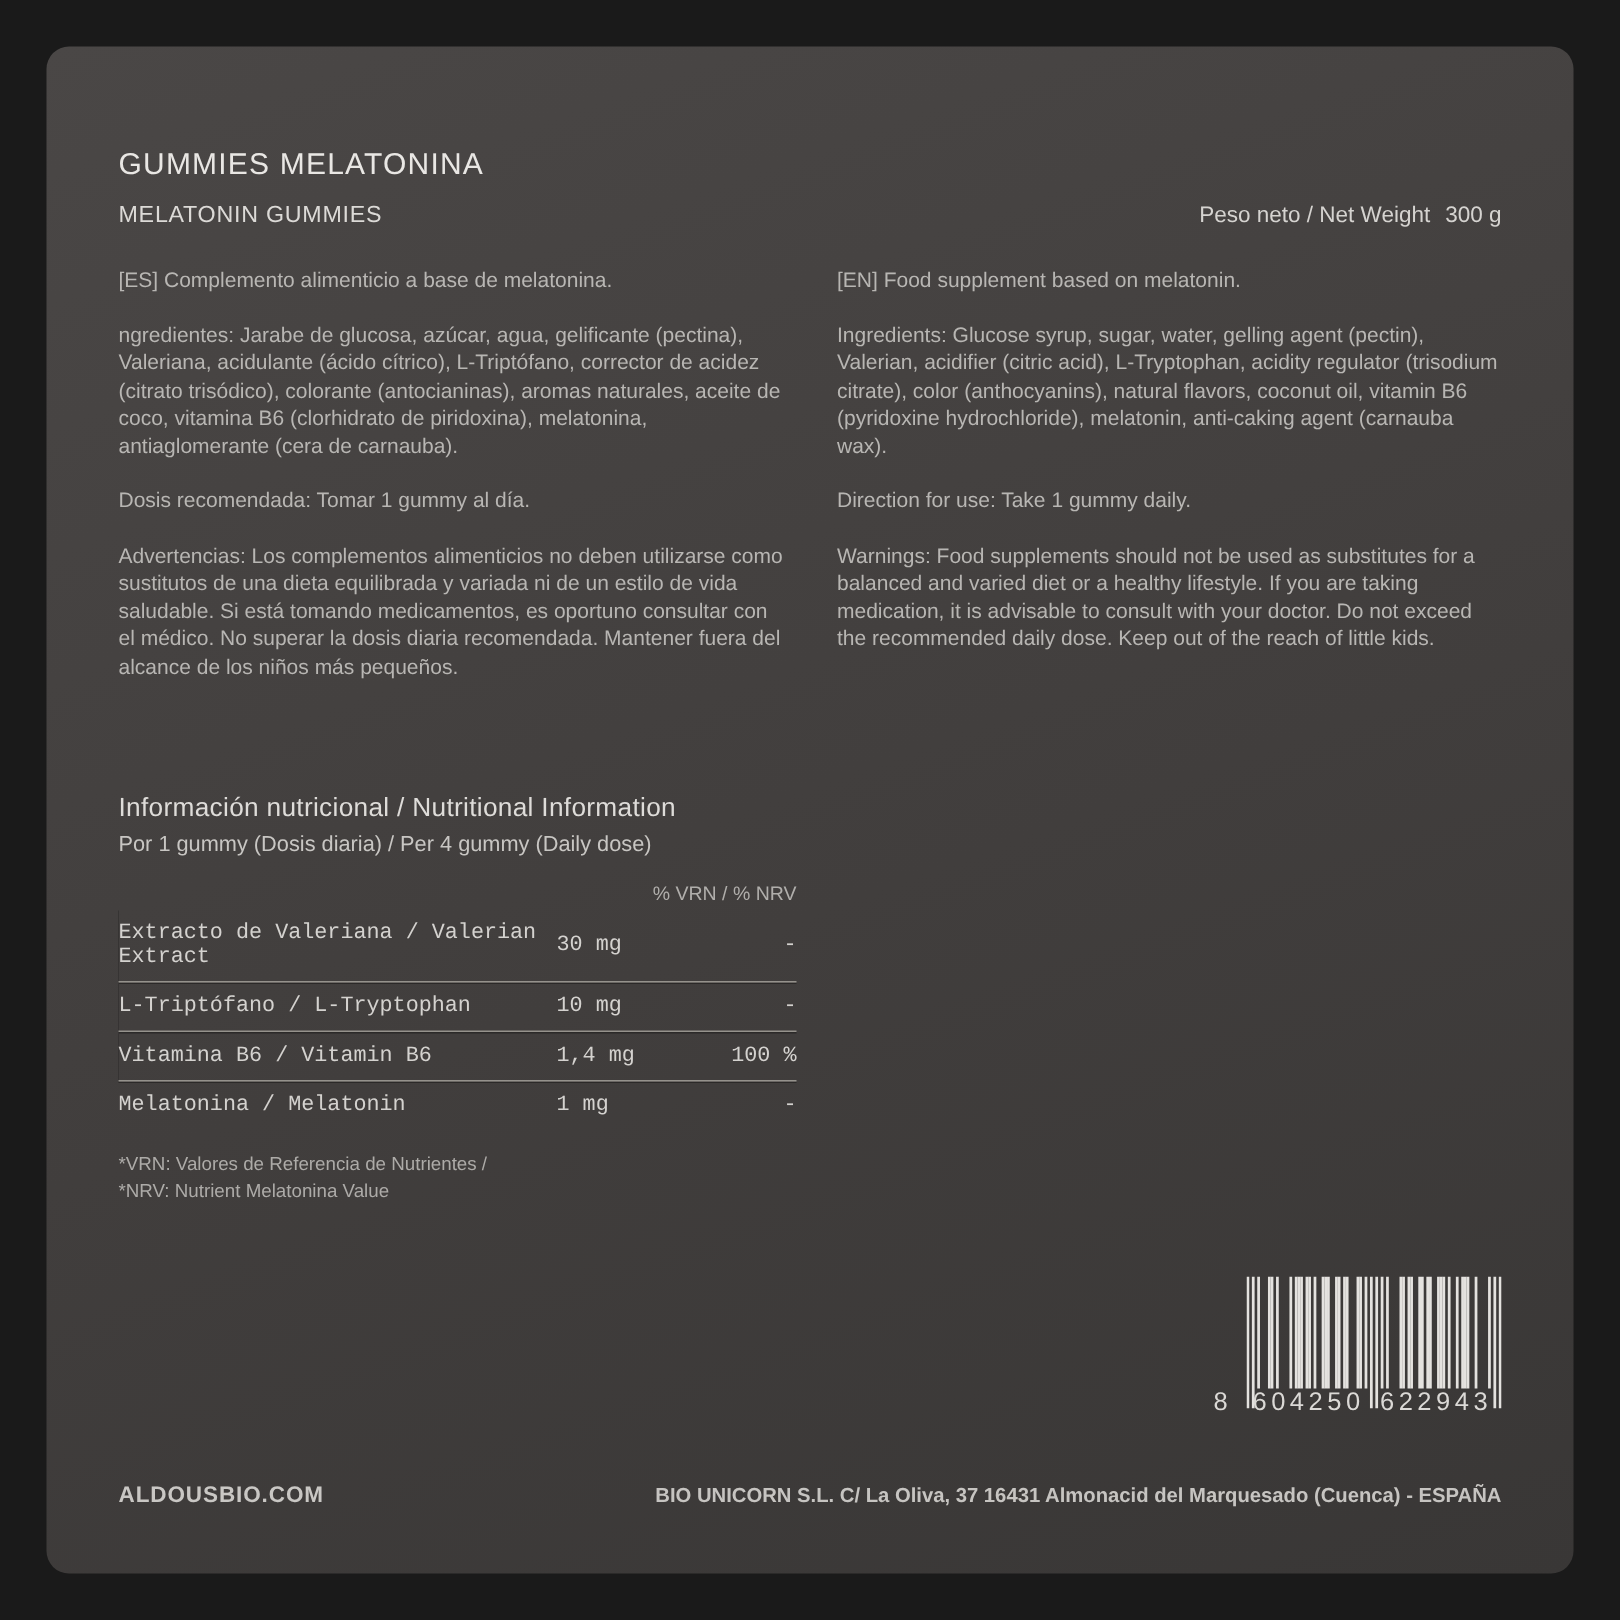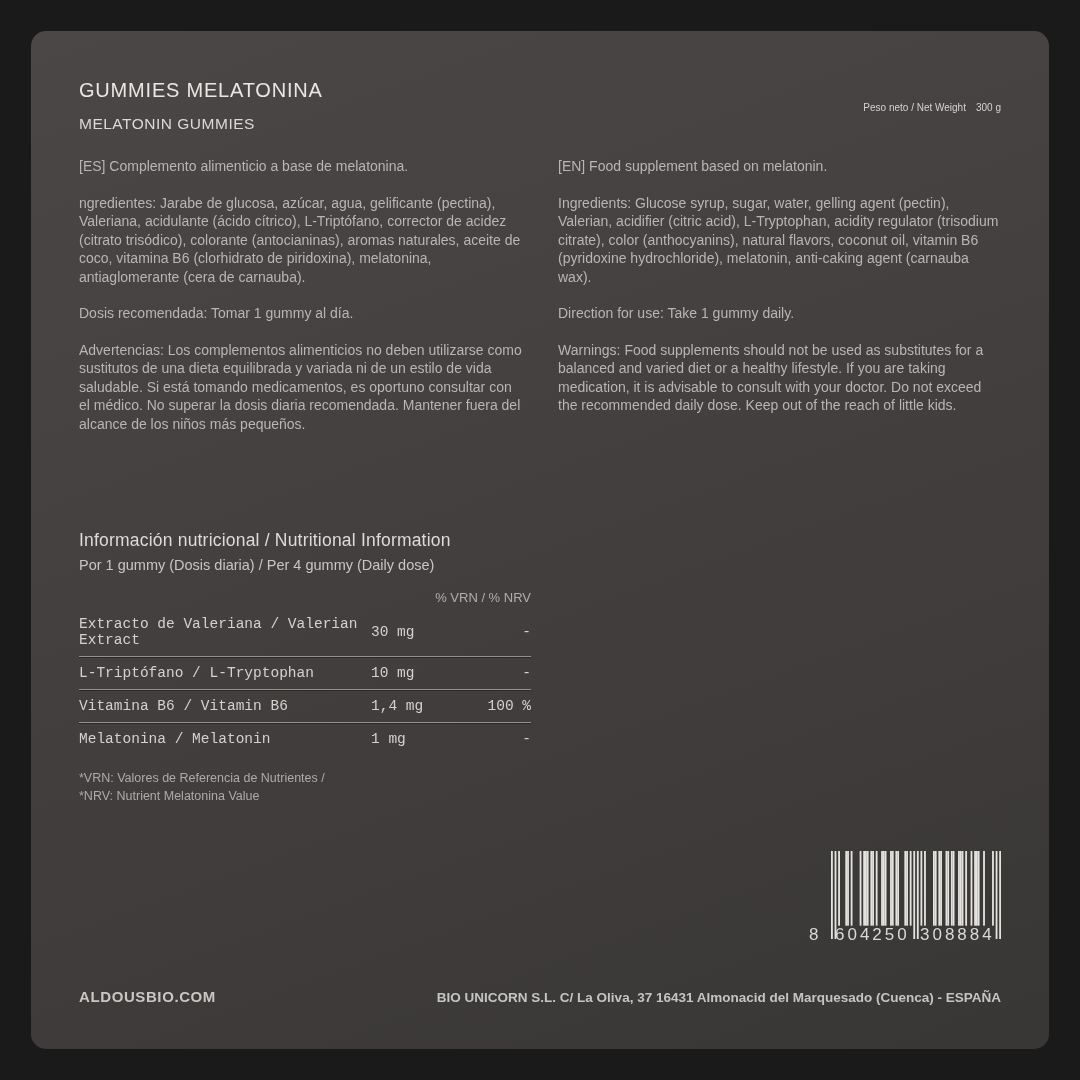--- a/index.html
+++ b/index.html
@@ -12,44 +12,44 @@
   }
   .card {
     position:absolute;
     left:31px; top:31px;
     width:1018px; height:1018px;
     border-radius:15px;
     background:linear-gradient(160deg,#4a4746 0%,#413e3d 55%,#393736 100%);
     padding:47px 48px 48px 48px;
   }
   
-  .hdr { display:flex; justify-content:space-between; align-items:center; }
+  .hdr { display:flex; justify-content:space-between; align-items:flex-end;margin-top:20px; }
   .title {
     font-size:20px; font-weight:400; letter-spacing:0.8px;
     color:#e9e7e4; line-height:24px;
   }
   .subtitle {
     margin-top:12px;
     font-size:15.5px; letter-spacing:0.5px;
     color:#dcdad7; line-height:19px;
   }
-  .netweight { font-size:10px; color:#d5d3d0; line-height:19px; margin-top:3px; }
+  .netweight { font-size:15px; color:#d5d3d0; line-height:19px; margin-top:3px; }
   .netweight .nw-val { margin-left:10px; }
   
   .cols {
     margin-top:24px;
     display:grid; grid-template-columns:1fr 1fr; column-gap:36px;
   }
   .col p {
     font-size:14px; line-height:18.5px; color:#b8b6b3;
     margin-bottom:18px;
   }
   .col p:last-child { margin-bottom:0; }
   
-  .nutrition { margin-top:96px; width:452px; }
+  .nutrition { margin-top:74px; width:452px; }
   .nut-heading { font-size:17.5px; color:#dedcd9; line-height:22px; letter-spacing:0.2px; }
   .nut-sub { font-size:14.5px; color:#c8c6c3; line-height:19px; margin-top:5px; }
   .nut-table { margin-top:14px; }
   .nut-colhead {
     text-align:right; font-size:13px; color:#b0aeab; line-height:17px;
     padding-bottom:2px;
   }
   .nut-row {
     display:flex; align-items:center;
     padding:8px 0;
@@ -196,21 +196,21 @@
         <rect x="81" y="0" width="1.02" height="28"></rect>
         <rect x="82" y="0" width="1.02" height="28"></rect>
         <rect x="85" y="0" width="1.02" height="28"></rect>
         <rect x="90" y="0" width="1.02" height="28"></rect>
         <rect x="92" y="0" width="1.02" height="33"></rect>
         <rect x="94" y="0" width="1.02" height="33"></rect>
       </svg>
     <div class="bc-digits">
       <span class="bc-d bc-d1">8</span>
       <span class="bc-d bc-d2">604250</span>
-      <span class="bc-d bc-d3">308884</span>
+      <span class="bc-d bc-d3">622943</span>
     </div>
   </div>
 
   <div class="footer">
     <div class="site">ALDOUSBIO.COM</div>
     <div class="company">BIO UNICORN S.L. C/ La Oliva, 37 16431 Almonacid del Marquesado (Cuenca) - ESPAÑA</div>
   </div>
 
 </div>
 

